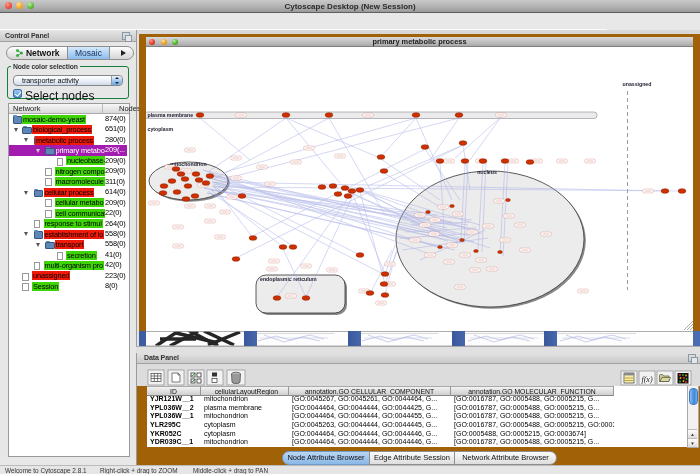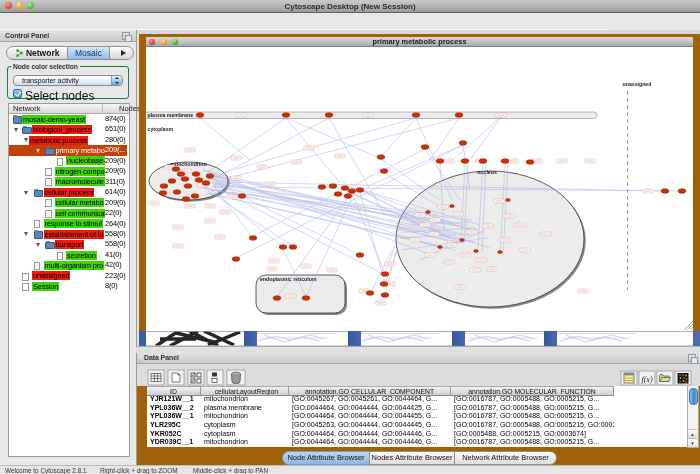--- a/index.html
+++ b/index.html
@@ -68,21 +68,21 @@
     font-size:7.5px;color:#222;line-height:9.5px;}
   #treehdr .c1{position:absolute;left:4px;}
   #treehdr .c2{position:absolute;left:93px;border-left:1px solid #bbb;padding-left:16px;width:22px;}
   .trow{position:absolute;left:0;width:118px;height:10.45px;font-size:7.4px;line-height:10.45px;
     letter-spacing:-0.15px;white-space:nowrap;}
   .trow .lbl{position:absolute;top:0.7px;height:9px;line-height:9.4px;padding:0 1px;color:#000;
     overflow:hidden;}
   .trow .num{position:absolute;left:96px;color:#000;}
   .g{background:#3fd405;}
   .r{background:#ef1a0a;}
-  .sel-row{background:#c2410c;}
+  .sel-row{background:#a21caf;}
   .sel-row .lbl{color:#fff;}
   .sel-row .num{color:#fff;}
   .arr{position:absolute;top:3.4px;width:0;height:0;
     border-top:4px solid #555;border-left:2.8px solid transparent;border-right:2.8px solid transparent;}
   .sel-row .arr{border-top-color:#ccc;}
   .fold{position:absolute;top:2.4px;width:7.5px;height:5.5px;background:#5d87b8;
     border:1px solid #3a567a;border-radius:1px;}
   .fold:before{content:"";position:absolute;left:-0.5px;top:-2px;width:4px;height:1.5px;
     background:#5d87b8;border-radius:1px 1px 0 0;}
   .page{position:absolute;top:1.8px;width:4.5px;height:6px;background:#fff;border:1px solid #999;}
@@ -264,21 +264,21 @@
         </div>
 <div class="trow" style="top:20.45px">
           <div class="arr" style="left:4.5px"></div>
           <div class="fold" style="left:13.0px"></div>
           <span class="lbl r" style="left:23.0px;max-width:71px">biological_process</span>
           <span class="num">651(0)</span>
         </div>
 <div class="trow" style="top:30.90px">
           <div class="arr" style="left:15.0px"></div>
           <div class="fold" style="left:24.5px"></div>
-          <span class="lbl r" style="left:20px;max-width:60px">metabolic process</span>
+          <span class="lbl r" style="left:26px;max-width:60px">metabolic process</span>
           <span class="num">280(0)</span>
         </div>
 <div class="trow sel-row" style="top:41.35px">
           <div class="arr" style="left:26.5px"></div>
           <div class="fold" style="left:36.0px"></div>
           <span class="lbl" style="left:45.5px;max-width:48px">primary metabo</span>
           <span class="num">209(...</span>
         </div>
 <div class="trow" style="top:51.80px">
           <div class="page" style="left:47.5px"></div>
@@ -906,21 +906,21 @@
         <div class="td" style="left:54px;top:52.4px;width:85px">mitochondrion</div>
         <div class="td" style="left:142px;top:52.4px;width:159px">[GO:0044464, GO:0044444, GO:0044446, G...</div>
         <div class="td" style="left:304px;top:52.4px;width:160px">[GO:0016787, GO:0005488, GO:0005215, G...</div>
       <div id="dscroll">
           <div style="position:absolute;left:1px;top:2px;width:7px;height:15px;border-radius:4px;background:linear-gradient(90deg,#8ec0f0,#3d85d8 60%,#7ab2ec);border:0.5px solid #3a78c2;"></div>
           <div style="position:absolute;left:0;bottom:9px;width:9px;height:8px;background:linear-gradient(#fdfdfd,#dcdcdc);border-top:1px solid #bbb;font-size:4.5px;text-align:center;line-height:9px;color:#333">▲</div>
           <div style="position:absolute;left:0;bottom:0;width:9px;height:8px;background:linear-gradient(#fdfdfd,#dcdcdc);border-top:1px solid #bbb;font-size:4.5px;text-align:center;line-height:9px;color:#333">▼</div>
         </div>
     </div>
     <div class="btab" id="btab1">Node Attribute Browser</div>
-    <div class="btab" id="btab2">Nodes Attribute Browser</div>
+    <div class="btab" id="btab2">Edge Attribute Session</div>
     <div class="btab" id="btab3">Network Attribute Browser</div>
   </div>
   <div class="abs" id="statusbar">
     <span style="left:5px">Welcome to Cytoscape 2.8.1</span>
     <span style="left:100px">Right-click + drag to ZOOM</span>
     <span style="left:193px">Middle-click + drag to PAN</span>
   </div>
 </div>
 
 </body></html>

